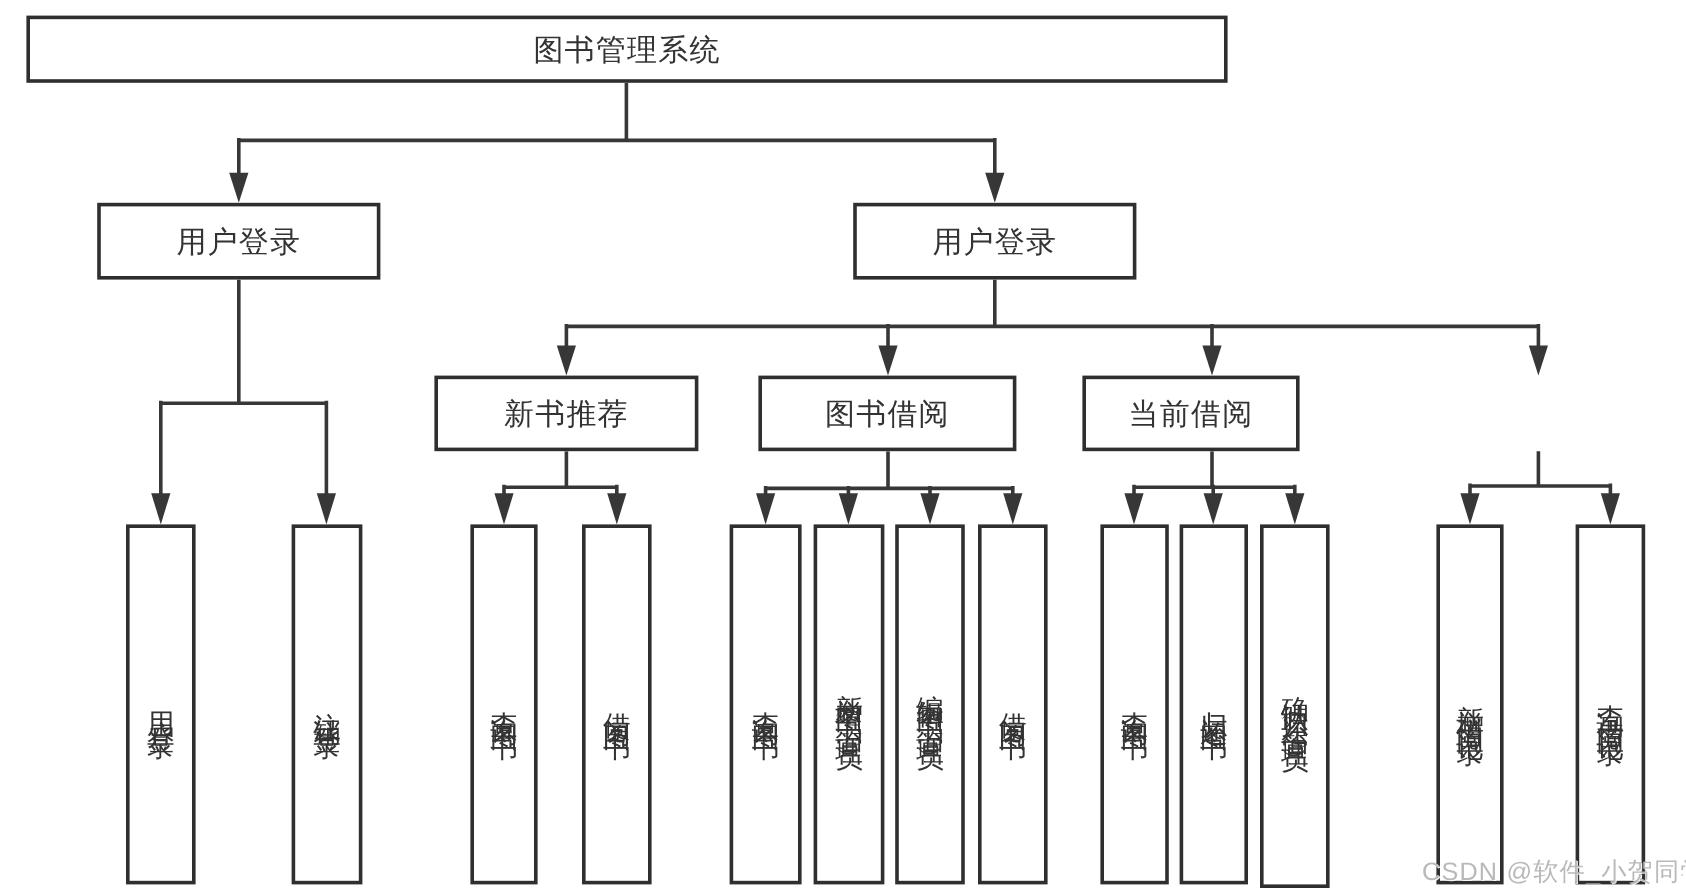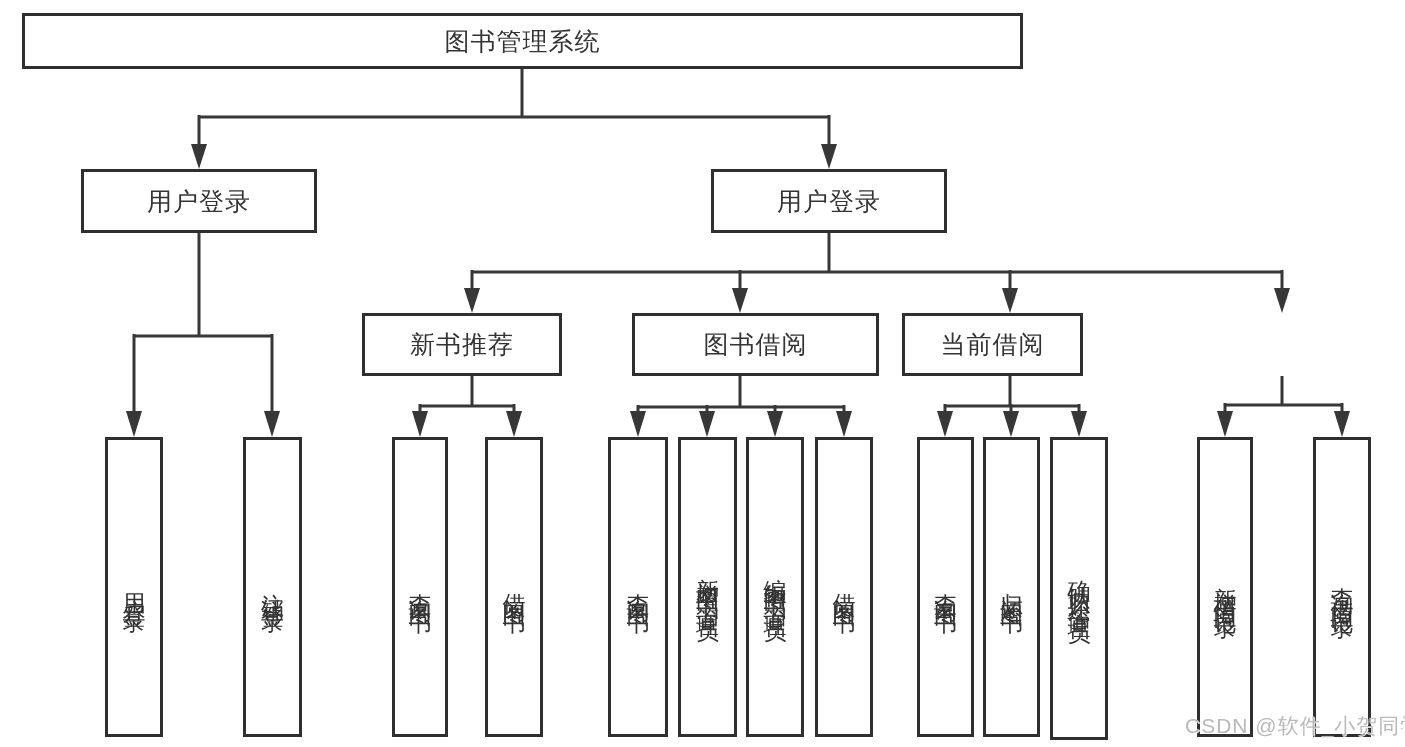--- a/index.html
+++ b/index.html
@@ -110,24 +110,24 @@
     <span>图书管理系统</span>
   </div>
 
   <div class="node h-node" style="left:81px; top:169px; width:236px; height:64px;">
     <span>用户登录</span>
   </div>
   <div class="node h-node" style="left:711px; top:169px; width:236px; height:64px;">
     <span>用户登录</span>
   </div>
 
-  <div class="node h-node" style="left:362px; top:313px; width:200px; height:63px;">
+  <div class="node h-node" style="left:362px; top:313px; width:220px; height:63px;">
     <span>新书推荐</span>
   </div>
-  <div class="node h-node" style="left:632px; top:313px; width:247px; height:63px;">
+  <div class="node h-node" style="left:632px; top:313px; width:215px; height:63px;">
     <span>图书借阅</span>
   </div>
   <div class="node h-node" style="left:902px; top:313px; width:181px; height:63px;">
     <span>当前借阅</span>
   </div>
 
   <div class="node v-node" style="left:105px; top:437px; width:58px; height:300px;">
     <span class="vtext">用户登录</span>
   </div>
   <div class="node v-node" style="left:243px; top:437px; width:59px; height:300px;">

